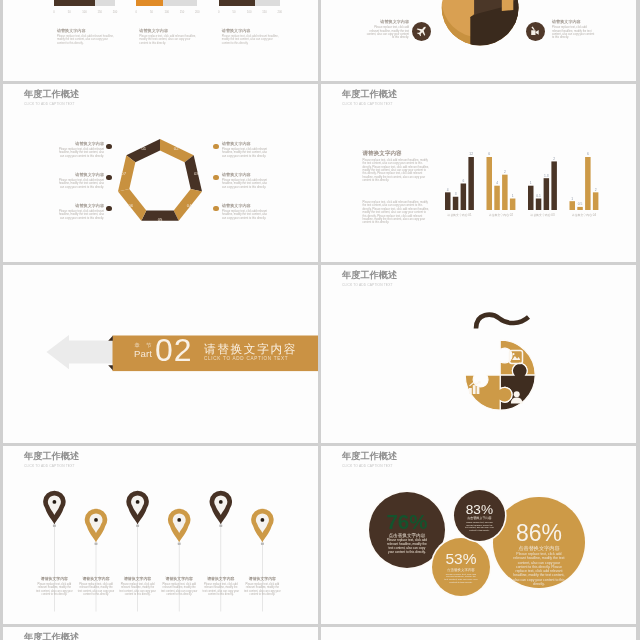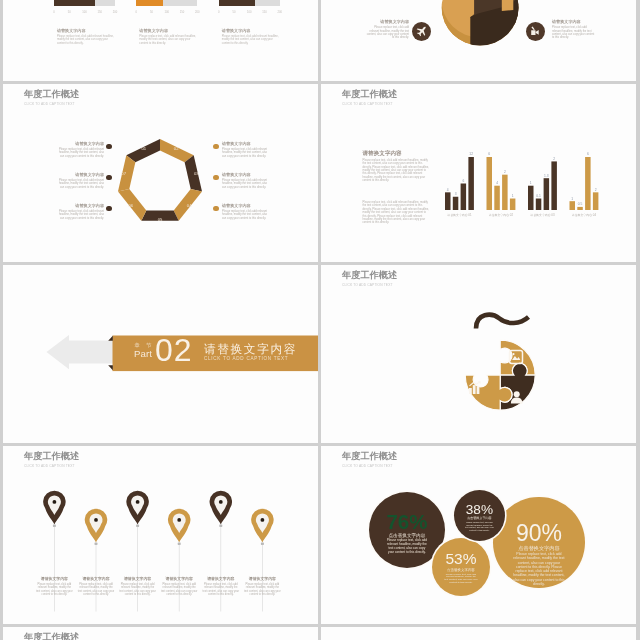--- a/index.html
+++ b/index.html
@@ -327,33 +327,33 @@
     <div class="s-sub">CLICK TO ADD CAPTION TEXT</div>
     <div id="pct-circles" style="position: absolute; left: 0px; top: 0px; width: 315px; height: 178px;">
         <div style="position: absolute; left: 47.8px; top: 45.9px; width: 76.2px; height: 76.2px; border-radius: 50%; background: rgb(71, 50, 37); z-index: 1; box-shadow: rgb(253, 251, 248) 0px 0px 0px 1.6px;"></div>
         <div style="position: absolute; left: 64.9px; top: 66.2835px; width: 42px; text-align: center; z-index: 11;">
           <div style="font-size:20.5px;color:#14532d;line-height:19.68px;font-weight:700;letter-spacing:0px;">76%</div>
           <div style="font-size:4.6125px;color:#f1e8dc;line-height:5.33px;margin-top:1.0250000000000001px;">点击替换文字内容</div>
           <div style="font-size:3.116px;color:#ece2d4;line-height:3.7925px;margin-top:1.1275px;">Please replace text, click add relevant headline, modify the text content, also can copy your content to this directly.</div>
         </div>
         <div style="position: absolute; left: 132.8px; top: 43.7px; width: 51.2px; height: 51.2px; border-radius: 50%; background: rgb(71, 50, 37); z-index: 4; box-shadow: rgb(253, 251, 248) 0px 0px 0px 1.6px;"></div>
         <div style="position: absolute; left: 143.4px; top: 57.396px; width: 30px; text-align: center; z-index: 14;">
-          <div style="font-size:13.6px;color:#f7f2ea;line-height:13.056px;font-weight:300;letter-spacing:0px;">38%</div>
+          <div style="font-size:13.6px;color:#f7f2ea;line-height:13.056px;font-weight:300;letter-spacing:0px;">83%</div>
           <div style="font-size:3.06px;color:#f1e8dc;line-height:3.536px;margin-top:0.68px;">点击替换文字内容</div>
           <div style="font-size:2.0671999999999997px;color:#ece2d4;line-height:2.516px;margin-top:0.748px;">Please replace text, click add relevant headline, modify the text content, also can copy your content to this directly.</div>
         </div>
         <div style="position: absolute; left: 110.95px; top: 92.2px; width: 58px; height: 58px; border-radius: 50%; background: rgb(205, 154, 71); z-index: 3; box-shadow: rgb(253, 251, 248) 0px 0px 0px 1.6px;"></div>
         <div style="position: absolute; left: 122.95px; top: 106px; width: 34px; text-align: center; z-index: 13;">
           <div style="font-size:15.5px;color:#f7f2ea;line-height:14.879999999999999px;font-weight:300;letter-spacing:0px;">53%</div>
           <div style="font-size:3.4875000000000003px;color:#f1e8dc;line-height:4.03px;margin-top:0.775px;">点击替换文字内容</div>
           <div style="font-size:2.356px;color:#ece2d4;line-height:2.8675px;margin-top:0.8525px;">Please replace text, click add relevant headline, modify the text content, also can copy your content to this directly.</div>
         </div>
         <div style="position: absolute; left: 172.3px; top: 51.15px; width: 91.3px; height: 91.3px; border-radius: 50%; background: rgb(205, 154, 71); z-index: 2; box-shadow: rgb(253, 251, 248) 0px 0px 0px 1.6px;"></div>
         <div style="position: absolute; left: 190.95px; top: 75.5727px; width: 54px; text-align: center; z-index: 12;">
-          <div style="font-size:23px;color:#f7f2ea;line-height:22.08px;font-weight:300;letter-spacing:0px;">90%</div>
+          <div style="font-size:23px;color:#f7f2ea;line-height:22.08px;font-weight:300;letter-spacing:0px;">86%</div>
           <div style="font-size:5.175px;color:#f1e8dc;line-height:5.98px;margin-top:1.1500000000000001px;">点击替换文字内容</div>
           <div style="font-size:3.496px;color:#ece2d4;line-height:4.255px;margin-top:1.265px;">Please replace text, click add relevant headline, modify the text content, also can copy your content to this directly. Please replace text, click add relevant headline, modify the text content, also can copy your content to this directly.</div>
         </div>
       </div>
   </div>
 
   <div class="slide" style="left:3px;top:627px;">
     <div class="s-title">年度工作概述</div>
 
   </div>

